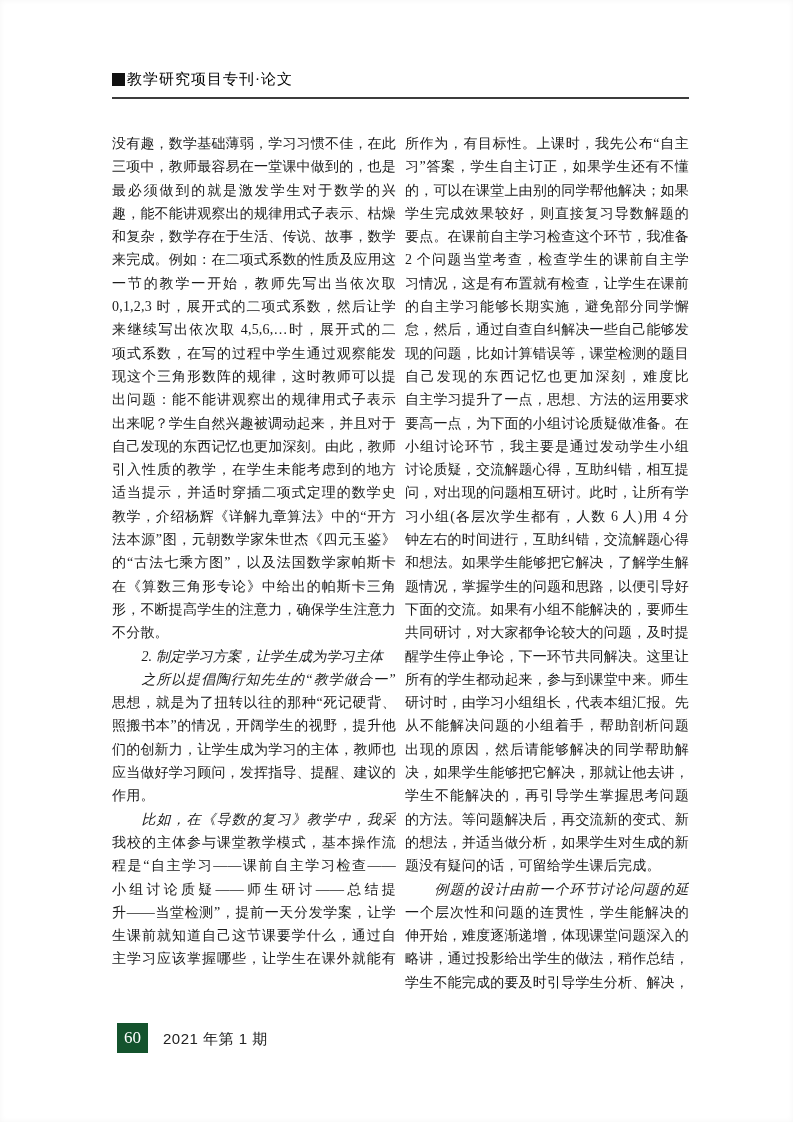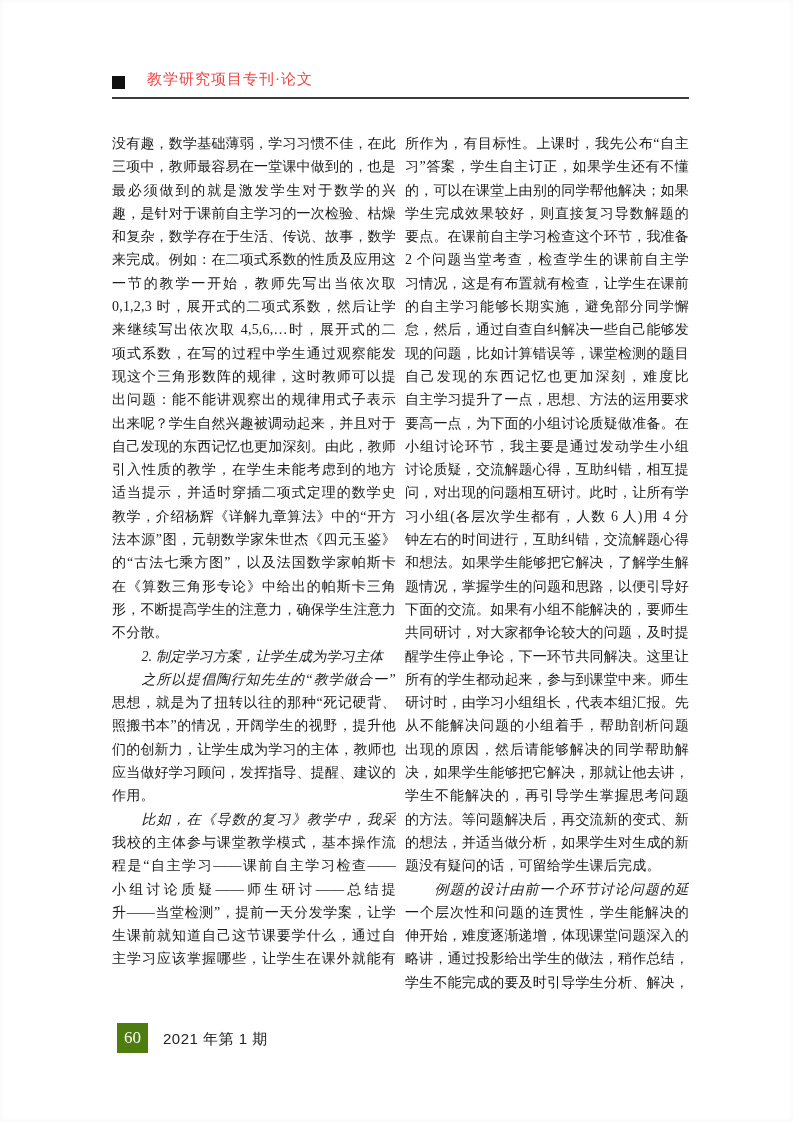--- a/index.html
+++ b/index.html
@@ -12,22 +12,22 @@
   }
   .page {
     position: absolute; left: 0; top: 0;
     width: 793px; height: 1122px;
     background: #ffffff;
     box-shadow: inset 0 0 6px rgba(0,0,0,0.04);
   }
   
   .header {
     position: absolute; left: 112px; top: 70px;
-    display: flex; align-items: flex-end; gap: 22px;
-    color: #ef4444;
+    display: flex; align-items: center; gap: 2px;
+    color: #000000;
   }
   .header-marker {
     width: 13px; height: 13px;
     background: #111; flex: 0 0 auto;
   }
   .header-title {
     font-size: 15px; letter-spacing: 1px;
     white-space: nowrap;
   }
   .header-rule {
@@ -55,21 +55,21 @@
   .line.heading {
     text-align-last: left;
     text-indent: 2.1em;
     font-style: italic;
     font-weight: 500;
   }
   
   .footer-box {
     position: absolute; left: 117px; top: 1023px;
     width: 31px; height: 30px;
-    background: #4d7c0f; color: #ffffff;
+    background: #14532d; color: #ffffff;
     display: flex; align-items: center; justify-content: center;
     font-size: 17px;
   }
   .footer-issue {
     position: absolute; left: 163px; top: 1023px;
     height: 30px; line-height: 31px;
     font-size: 15px; color: #222;
     font-family: "Liberation Sans", sans-serif;
     letter-spacing: 0.5px;
   }
@@ -86,21 +86,21 @@
   <div class="header-rule"></div>
 
   <div class="col col-left">
 
       <div class="line">没有趣，数学基础薄弱，学习习惯不佳，在此</div>
 
       <div class="line">三项中，教师最容易在一堂课中做到的，也是</div>
 
       <div class="line">最必须做到的就是激发学生对于数学的兴</div>
 
-      <div class="line">趣，是针对于课前自主学习的一次检验、枯燥</div>
+      <div class="line">趣，能不能讲观察出的规律用式子表示、枯燥</div>
 
       <div class="line">和复杂，数学存在于生活、传说、故事，数学可</div>
 
 
       <div class="line">来完成。例如：在二项式系数的性质及应用这</div>
 
       <div class="line">一节的教学一开始，教师先写出当依次取</div>
 
       <div class="line">0,1,2,3 时，展开式的二项式系数，然后让学生</div>
 

